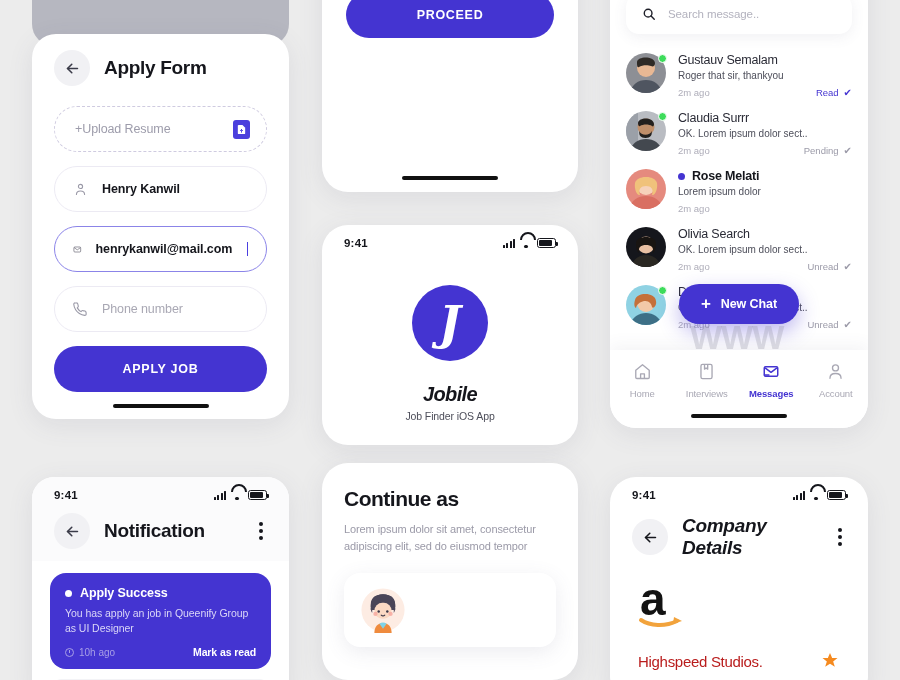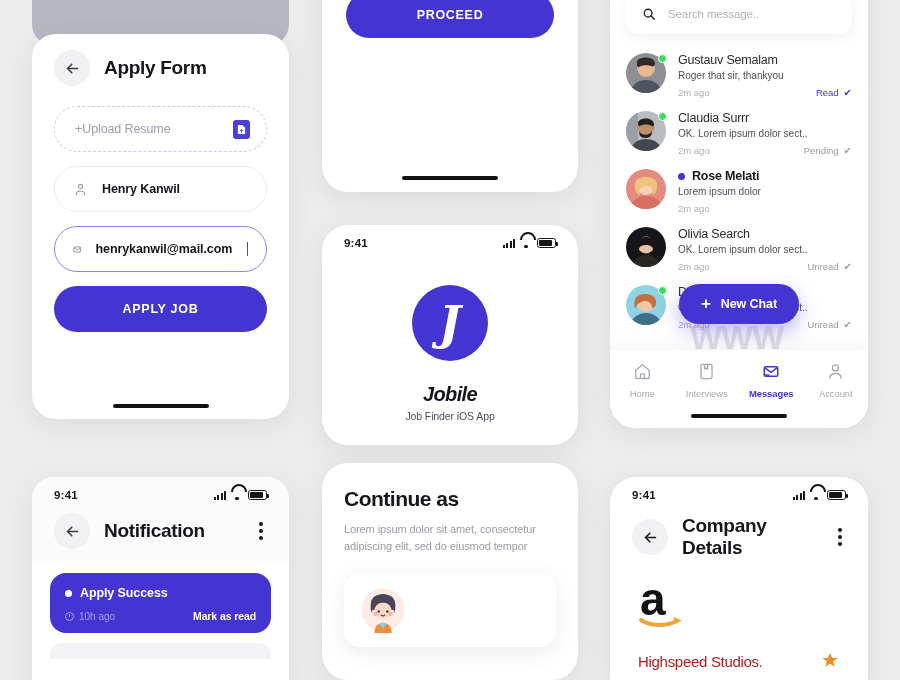--- a/index.html
+++ b/index.html
@@ -233,20 +233,26 @@
 
       <div class="field focus">
         <svg width="15" height="15" viewBox="0 0 24 24" fill="none" stroke="#5e5d6b" stroke-width="1.8" stroke-linejoin="round">
             <rect x="2.5" y="5" width="19" height="14" rx="2.6"></rect>
             <path d="M3.5 7l8.5 6 8.5-6"></path>
           </svg>
         <span class="ftxt">henrykanwil@mail.com</span>
           <span class="caret"></span>
       </div>
 
+      <div class="field">
+        <svg width="15" height="15" viewBox="0 0 24 24" fill="none" stroke="#9b9aa8" stroke-width="1.8" stroke-linecap="round" stroke-linejoin="round">
+            <path d="M21 16.9v2.5a2 2 0 0 1-2.2 2 19.6 19.6 0 0 1-8.6-3 19.3 19.3 0 0 1-6-6 19.6 19.6 0 0 1-3-8.7A2 2 0 0 1 3.2 1.5h2.5a2 2 0 0 1 2 1.7c.1 1 .4 2 .7 2.9a2 2 0 0 1-.5 2.1L6.8 9.4a16 16 0 0 0 6 6l1.2-1.2a2 2 0 0 1 2.1-.4c.9.3 1.9.6 2.9.7a2 2 0 0 1 1.7 2z"></path>
+          </svg>
+        <span class="fplace">Phone number</span>
+      </div>
 
       <button class="btn-primary">APPLY JOB</button>
     </div>
 
     <div style="position:absolute;left:0;right:0;bottom:11px;">
       <div class="homebar"></div>
     </div>
   </div>
 
   <div class="panel" id="panel-notif">
@@ -281,20 +287,21 @@
           </div>
       </div>
     </div>
 
     <div class="notif-body">
       <div class="notif-card">
         <div class="nc-title">
           <span class="nc-dot"></span>
           <span>Apply Success</span>
         </div>
+        <div class="nc-body">You has apply an job in Queenify Group as UI Designer</div>
         <div class="nc-foot">
           <span class="nc-time">
             <span class="clock"></span>
             <span>10h ago</span>
           </span>
           <span class="nc-mark">Mark as read</span>
         </div>
       </div>
     </div>
     <div class="notif-next"></div>
@@ -554,21 +561,21 @@
             <i></i>
             <i></i>
             <i></i>
           </span>
         <span class="wifi"></span>
         <span class="batt">
             <i></i>
           </span>
       </div>
     </div>
-    <div class="topbar" style="padding-top:10px;padding-bottom:6px;">
+    <div class="topbar" style="padding-top:10px;padding-bottom:6px;font-style:italic;">
       <div class="circle-btn">
         <svg class="arrow-l" viewBox="0 0 24 24" fill="none" stroke="#15161c" stroke-width="2.2" stroke-linecap="round" stroke-linejoin="round">
             <path d="M19 12H5"></path>
             <path d="M11 18l-6-6 6-6"></path>
           </svg>
       </div>
       <div class="title">Company Details</div>
       <div class="kebab">
           <b></b>
           <b></b>

